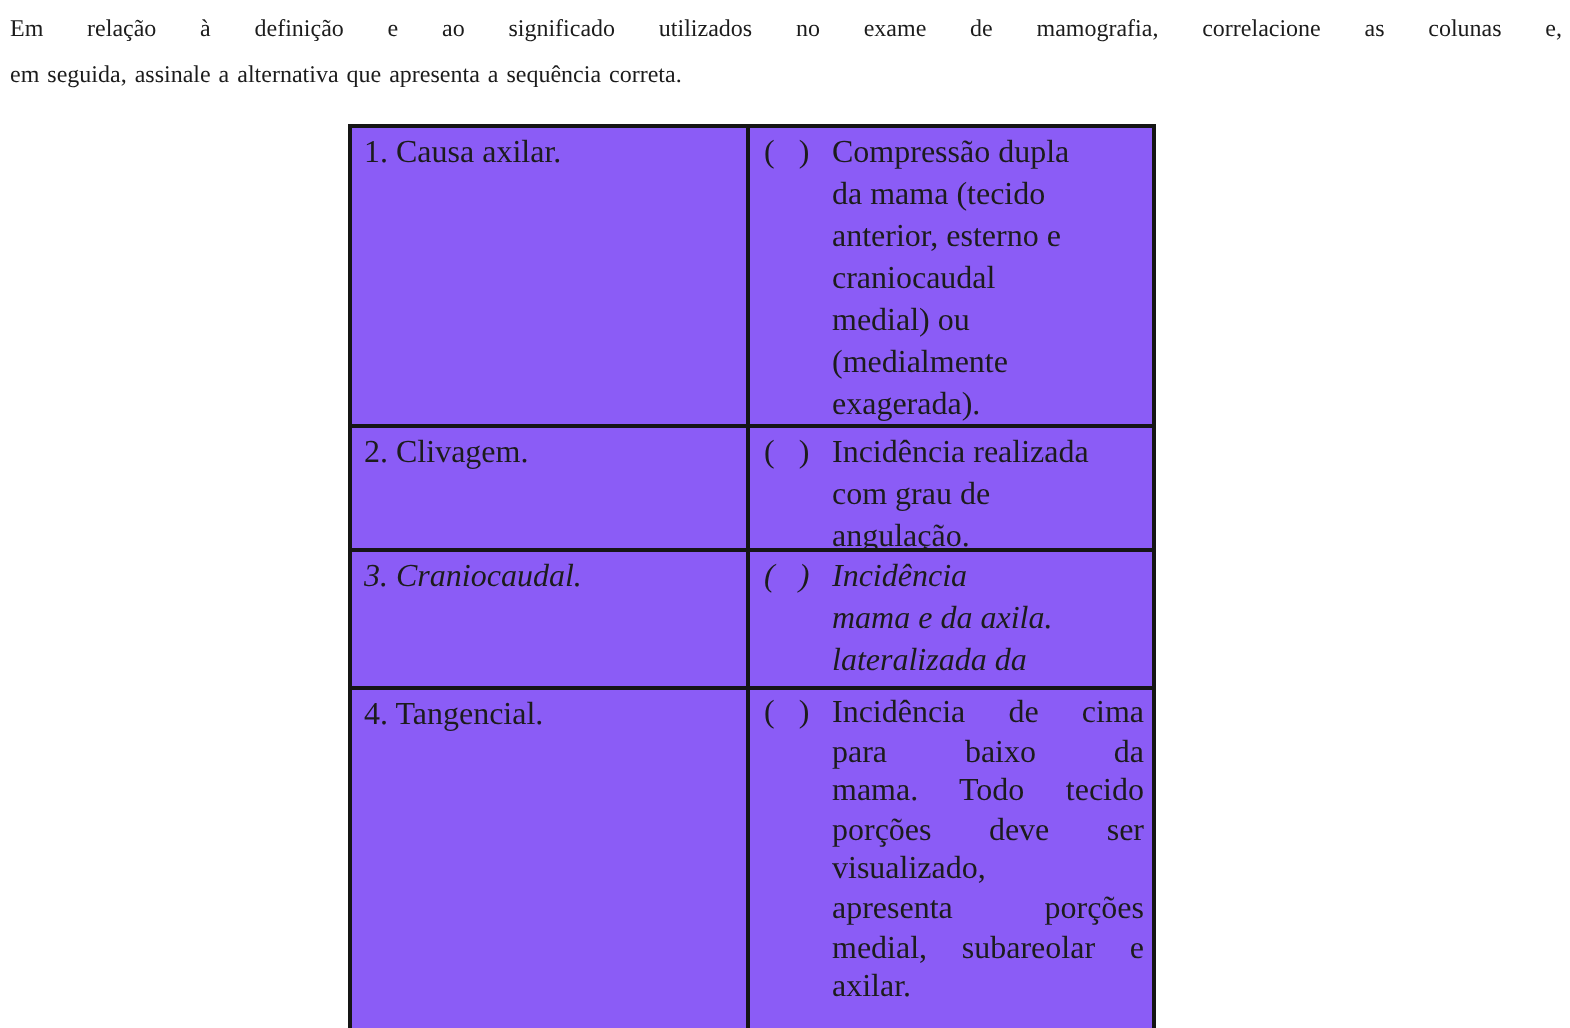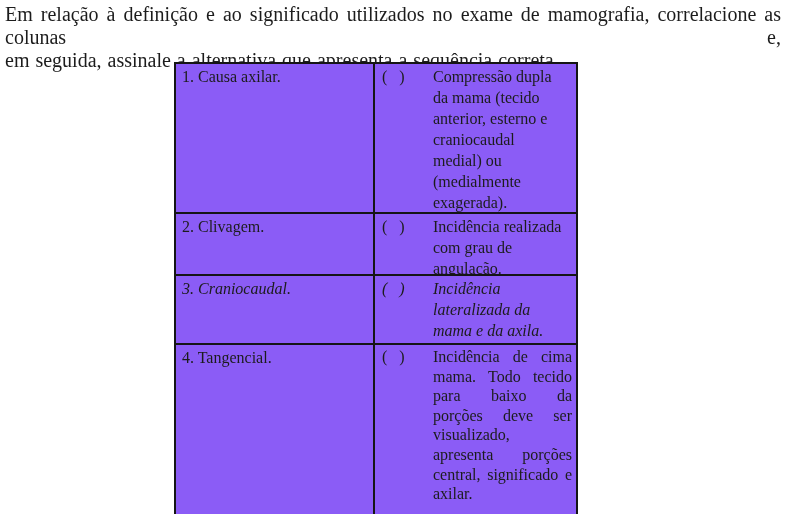--- a/index.html
+++ b/index.html
@@ -10,21 +10,21 @@
     overflow: hidden;
     font-family: "Liberation Serif", "DejaVu Serif", serif;
     color: #1c1c1c;
   }
   
   .question {
     position: absolute;
     left: 5px;
     top: 3px;
     width: 776px;
-    font-size: 20px;
+    font-size: 12px;
     line-height: 23px;
     word-spacing: 1px;
   }
   .jl {               
     text-align: justify;
     text-align-last: justify;
   }
   
   .qtable {
     position: absolute;
@@ -61,21 +61,21 @@
     line-height: 21px;
     display: flex;
     align-items: flex-start;
   }
   .trow.r4 .cell-def { line-height: 19.6px; }
   .slot {
     flex: 0 0 34px;
     white-space: pre;
   }
   .def-lines { flex: 1 1 auto; min-width: 0; }
-  .def-line { text-align: left; margin-left: 17px; }
+  .def-line { text-align: left; }
   .def-line.jl { text-align: justify; text-align-last: justify; }
 </style>
 </head>
 <body>
 
 <div class="question">
   <div class="jl">Em relação à definição e ao significado utilizados no exame de mamografia, correlacione as colunas e,</div>
   <div>em seguida, assinale a alternativa que apresenta a sequência correta.</div>
 </div>
 
@@ -114,40 +114,40 @@
   </div>
 
   <div class="trow r3">
     <div class="cell-term">
       <div>3. Craniocaudal.</div>
     </div>
     <div class="cell-def">
       <span class="slot">(   )</span>
       <div class="def-lines">
         <div class="def-line">Incidência</div>
+        <div class="def-line">mama e da axila.</div>
         <div class="def-line">lateralizada da</div>
-        <div class="def-line">mama e da axila.</div>
       </div>
     </div>
   </div>
 
   <div class="trow r4">
     <div class="cell-term">
       <div>4. Tangencial.</div>
     </div>
     <div class="cell-def">
       <span class="slot">(   )</span>
       <div class="def-lines">
         <div class="def-line jl">Incidência de cima</div>
+        <div class="def-line jl">para baixo da</div>
         <div class="def-line jl">mama. Todo tecido</div>
-        <div class="def-line jl">para baixo da</div>
         <div class="def-line jl">porções deve ser</div>
         <div class="def-line jl">visualizado,</div>
         <div class="def-line jl">apresenta porções</div>
-        <div class="def-line jl">central, significado e</div>
+        <div class="def-line jl">medial, subareolar e</div>
         <div class="def-line">axilar.</div>
       </div>
     </div>
   </div>
 
   <div class="trow partial">
     <div class="cell-term"></div>
     <div class="cell-def"></div>
   </div>
 

